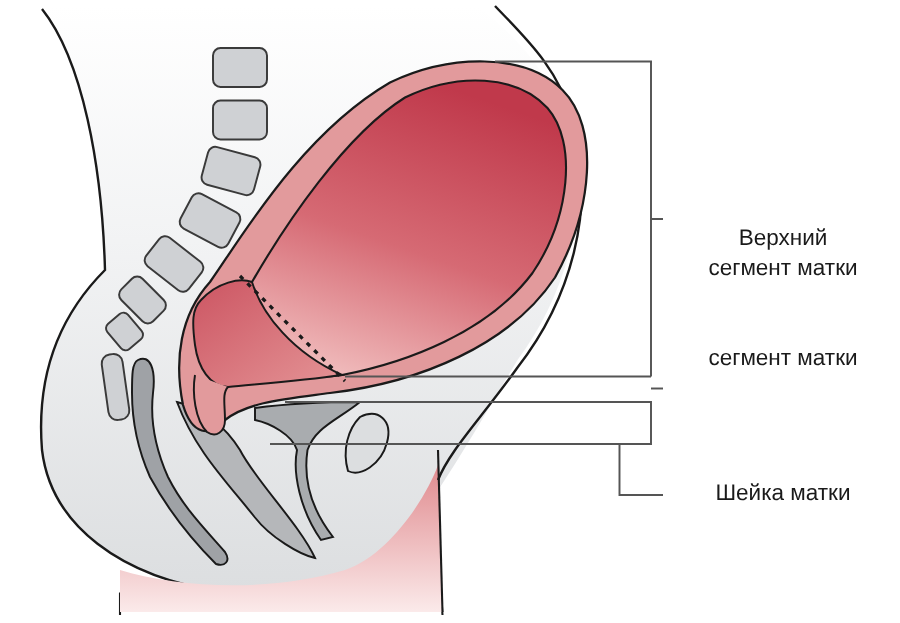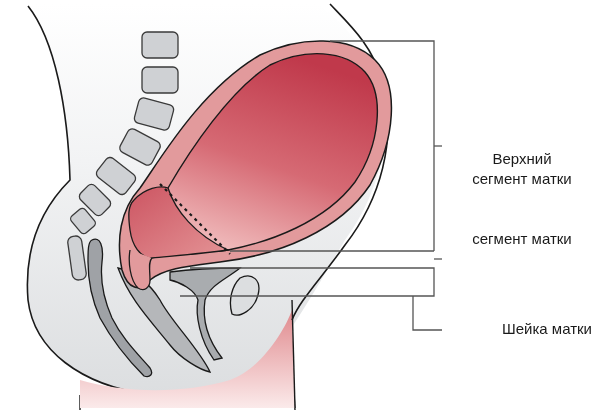--- a/index.html
+++ b/index.html
@@ -24,21 +24,21 @@
       font-family: "Liberation Sans", sans-serif;
       font-size: 15px;
       color: #1a1a1a;
       line-height: 20px;
       text-align: center;
       white-space: nowrap;
     }
     .label .line { display: block; }
     #label-upper { left: 452px; top: 124px; width: 140px; margin-top: 25px; }
     #label-lower { left: 452px; top: 229px; width: 140px; }
-    #label-cervix { left: 452px; top: 319px; width: 140px; text-align: right; }
+    #label-cervix { left: 452px; top: 319px; width: 140px; text-align: center; }
   </style>
 </head>
 <body>
 
 <div class="canvas">
   <svg class="art" width="600" height="415" viewBox="0 0 600 415">
     <defs>
       <linearGradient id="bodyGrad" x1="0" y1="0" x2="0" y2="1">
         <stop offset="0" stop-color="#ffffff"></stop>
         <stop offset="0.4" stop-color="#f2f3f4"></stop>

